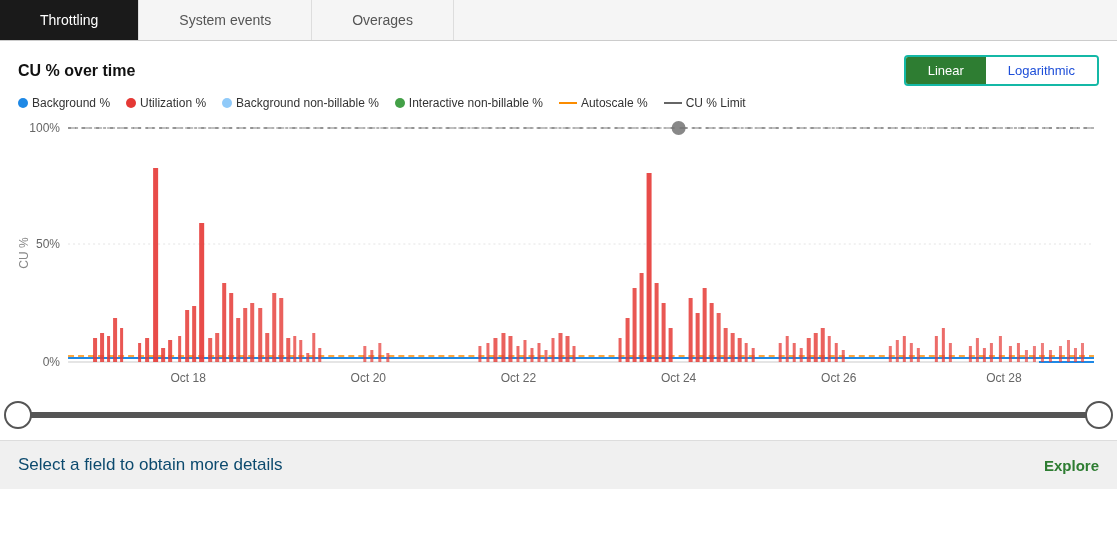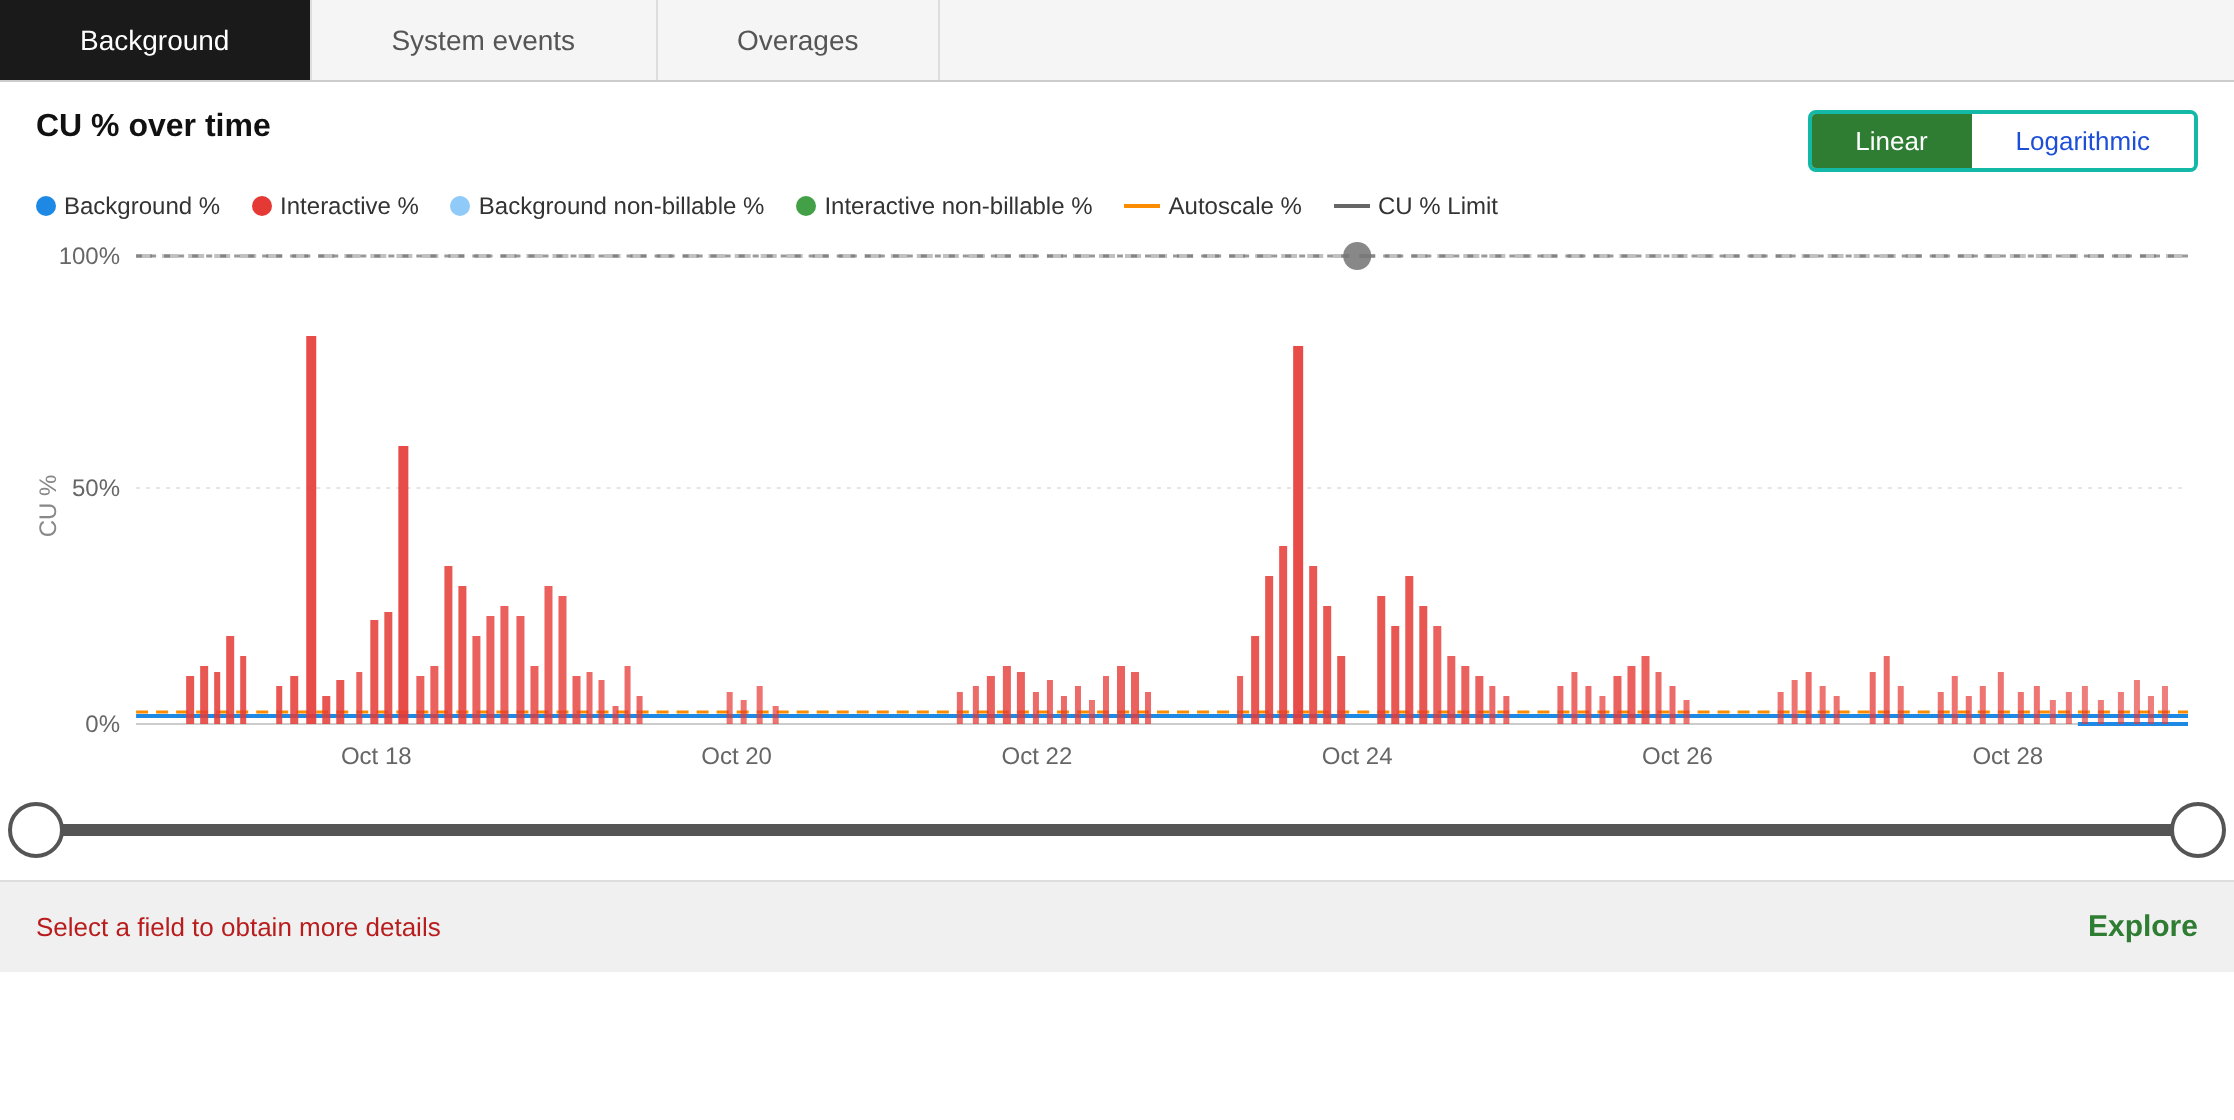--- a/index.html
+++ b/index.html
@@ -36,21 +36,21 @@
 
     
     .main {
       padding: 14px 18px 0 18px;
       background: #fff;
     }
 
     
     .chart-header {
       display: flex;
-      align-items: flex-start;
+      align-items: center;
       justify-content: space-between;
       margin-bottom: 10px;
     }
     .chart-title {
       font-size: 16px;
       font-weight: 600;
       color: #111;
     }
     .scale-buttons {
       display: flex;
@@ -147,37 +147,37 @@
     
     .bottom-bar {
       display: flex;
       align-items: center;
       justify-content: space-between;
       padding: 14px 18px;
       background: #f0f0f0;
       border-top: 1px solid #ddd;
     }
     .bottom-bar-text {
-      font-size: 13px;
-      color: #b91c1c;
+      font-size: 17px;
+      color: #0c4a6e;
     }
     .explore-btn {
       font-size: 15px;
       font-weight: 600;
       color: #2e7d32;
       background: transparent;
       border: none;
       cursor: pointer;
     }
   </style>
 </head>
 <body>
 
 <div class="tabs">
-  <button class="tab active">Background</button>
+  <button class="tab active">Throttling</button>
   <button class="tab">System events</button>
   <button class="tab">Overages</button>
 </div>
 
 <div class="main">
 
   <div class="chart-header">
     <span class="chart-title">CU % over time</span>
     <div class="scale-buttons">
       <button class="scale-btn active">Linear</button>
@@ -185,21 +185,21 @@
     </div>
   </div>
 
   <div class="legend">
     <div class="legend-item">
       <span class="legend-dot" style="background:#1e88e5;"></span>
       <span>Background %</span>
     </div>
     <div class="legend-item">
       <span class="legend-dot" style="background:#e53935;"></span>
-      <span>Interactive %</span>
+      <span>Utilization %</span>
     </div>
     <div class="legend-item">
       <span class="legend-dot" style="background:#90caf9;"></span>
       <span>Background non-billable %</span>
     </div>
     <div class="legend-item">
       <span class="legend-dot" style="background:#43a047;"></span>
       <span>Interactive non-billable %</span>
     </div>
     <div class="legend-item">

